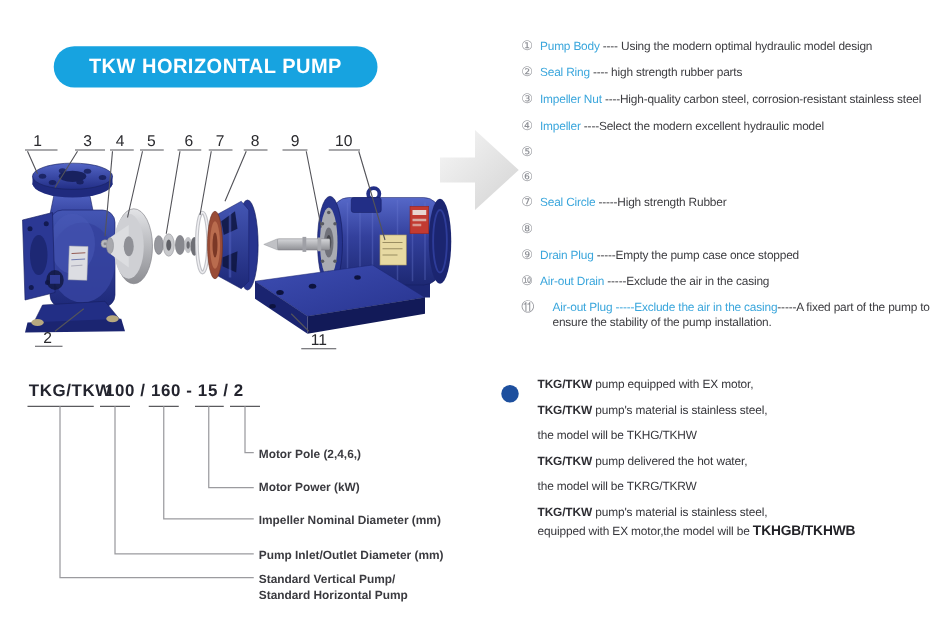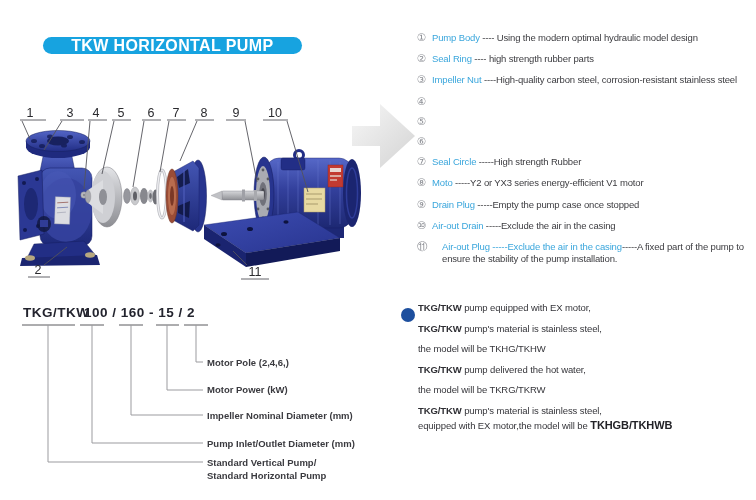--- a/index.html
+++ b/index.html
@@ -1,20 +1,20 @@
 <!DOCTYPE html>
 <html><head>
 <meta charset="utf-8">
 <style>
   html,body{margin:0;padding:0;background:#fff;}
   .page{position:relative;width:756px;height:500px;background:#ffffff;overflow:hidden;
         font-family:"Liberation Sans",sans-serif;color:#3c3c40;}
 
   
-  .banner{position:absolute;left:43px;top:37px;width:259px;height:17px;
+  .banner{position:absolute;left:43px;top:37px;width:259px;height:33px;
           background:#17a3e0;border-radius:17px;display:flex;align-items:center;justify-content:center;}
   .banner::before{content:"";position:absolute;left:4px;top:-3px;right:-4px;bottom:4px;
           background:#6ecbf0;border-radius:17px;transform:rotate(-1.6deg);z-index:-1;opacity:.55;}
   .banner-text{color:#ffffff;font-weight:bold;font-size:16.5px;letter-spacing:.4px;white-space:nowrap;
           transform:scaleX(.97);}
 
   
   .parts-list{position:absolute;left:417px;top:32px;width:338px;}
   .part-item{display:flex;align-items:flex-start;line-height:12px;margin-bottom:9.2px;
              font-size:9.5px;letter-spacing:-.15px;}
@@ -22,21 +22,21 @@
         font-family:"DejaVu Sans",sans-serif;}
   .ptext{white-space:nowrap;}
   .part-item.wrap .ptext{white-space:normal;margin-left:10px;}
   .pname{color:#3aa6dc;}
   .pdesc{color:#3c3c40;}
 
   
   .notes{position:absolute;left:398px;top:301px;width:355px;}
   .bullet{position:absolute;left:3px;top:7px;width:14px;height:14px;border-radius:50%;
           background:#1d4f9e;}
-  .note-lines{margin-left:20px;}
+  .note-lines{margin-left:32px;}
   .note-line{font-size:9.5px;line-height:12px;margin-bottom:7.6px;letter-spacing:-.1px;
              color:#35353a;white-space:nowrap;}
   .note-line.tight{margin-bottom:2px;}
   .lead{font-weight:bold;color:#2e2e33;}
   .model{font-weight:bold;font-size:11px;color:#222227;}
 
   
   .diagram-svg{position:absolute;left:0;top:95px;width:420px;height:205px;}
   .model-svg{position:absolute;left:0;top:295px;width:380px;height:200px;}
   .callout-num{font-family:"Liberation Sans",sans-serif;font-size:12.5px;fill:#2a2a2e;}
@@ -254,34 +254,34 @@
     <div class="part-item">
       <span class="pnum">②</span>
       <span class="ptext"><span class="pname">Seal Ring</span><span class="pdesc"> ---- high strength rubber parts</span></span>
     </div>
     <div class="part-item">
       <span class="pnum">③</span>
       <span class="ptext"><span class="pname">Impeller Nut</span><span class="pdesc"> ----High-quality carbon steel, corrosion-resistant stainless steel</span></span>
     </div>
     <div class="part-item">
       <span class="pnum">④</span>
+      <span class="ptext"><span class="pname">Impeller</span><span class="pdesc"> ----Select the modern excellent hydraulic model</span></span>
     </div>
     <div class="part-item">
       <span class="pnum">⑤</span>
     </div>
     <div class="part-item">
       <span class="pnum">⑥</span>
     </div>
     <div class="part-item">
       <span class="pnum">⑦</span>
       <span class="ptext"><span class="pname">Seal Circle</span><span class="pdesc"> -----High strength Rubber</span></span>
     </div>
     <div class="part-item">
       <span class="pnum">⑧</span>
-      <span class="ptext"><span class="pname">Moto</span><span class="pdesc"> -----Y2 or YX3 series energy-efficient V1 motor</span></span>
     </div>
     <div class="part-item">
       <span class="pnum">⑨</span>
       <span class="ptext"><span class="pname">Drain Plug</span><span class="pdesc"> -----Empty the pump case once stopped</span></span>
     </div>
     <div class="part-item">
       <span class="pnum">⑩</span>
       <span class="ptext"><span class="pname">Air-out Drain</span><span class="pdesc"> -----Exclude the air in the casing</span></span>
     </div>
     <div class="part-item wrap">

